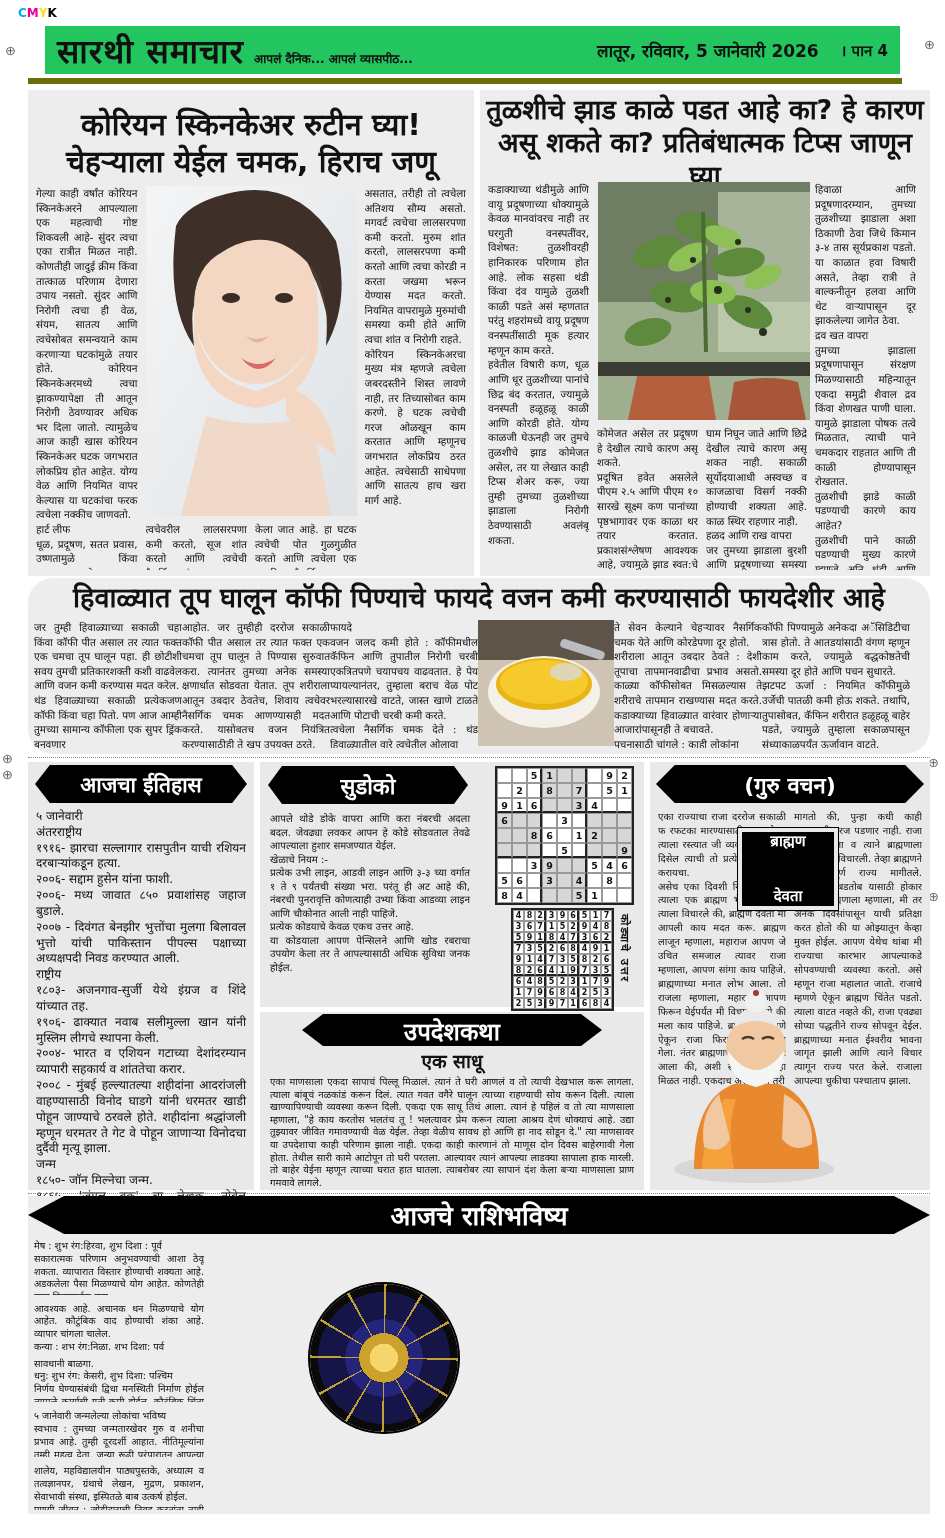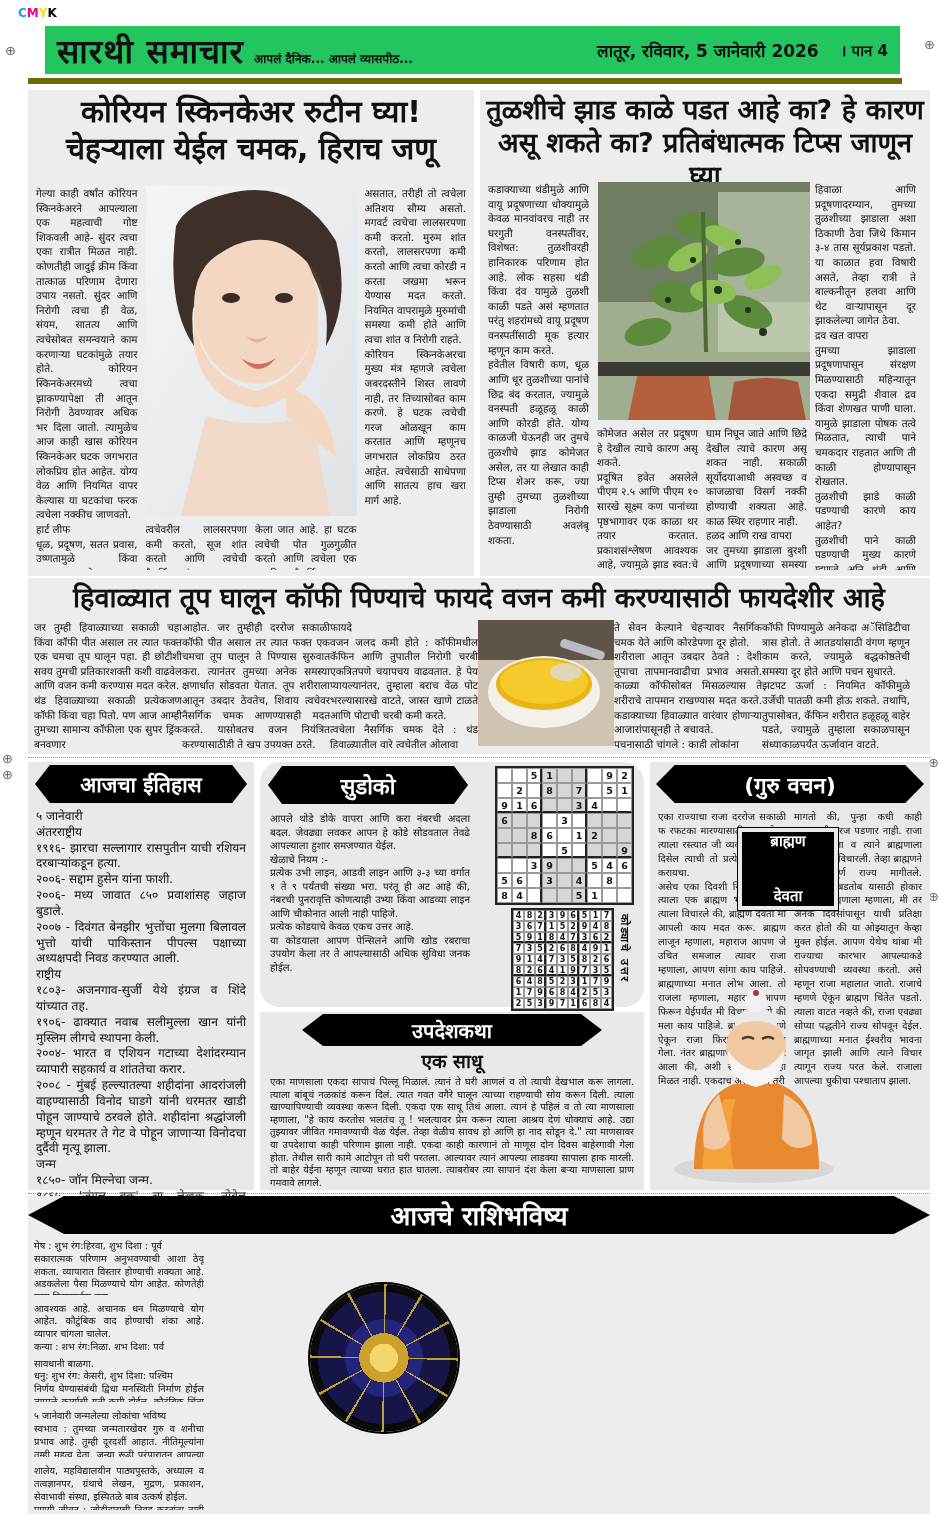--- a/index.html
+++ b/index.html
@@ -68,21 +68,21 @@
 
   <header class="masthead">
     <span class="mast-title">सारथी समाचार</span>
     <span class="mast-tag">आपलं दैनिक... आपलं व्यासपीठ...</span>
     <span class="mast-date">लातूर, रविवार, 5 जानेवारी 2026</span>
     <span class="mast-page">। पान 4</span>
   </header>
   <div class="rule"></div>
 
   <section class="panel" style="left:28px;top:90px;width:446px;height:486px;">
-    <h1 class="headline" style="font-size:30px;margin:0;">कोरियन स्किनकेअर रुटीन घ्या! चेहऱ्याला येईल चमक, हिराच जणू</h1>
+    <h1 class="headline" style="font-size:30px;margin:13px;">कोरियन स्किनकेअर रुटीन घ्या! चेहऱ्याला येईल चमक, हिराच जणू</h1>
     <div class="photo" style="left:118px;top:96px;width:211px;height:330px;">
       <svg width="211" height="330" viewBox="0 0 211 330">
         <rect width="211" height="330" fill="#eef0f2"></rect>
         <rect width="211" height="330" fill="url(#g0)"></rect>
         <defs>
             <linearGradient id="g0" x1="0" y1="0" x2="1" y2="1">
           <stop offset="0" stop-color="#f4f5f6"></stop>
               <stop offset="1" stop-color="#dfe3e6"></stop>
             </linearGradient>
           </defs>
@@ -160,21 +160,21 @@
 जर तुमच्या झाडाला बुरशी आणि प्रदूषणाच्या समस्या येत राहिल्या तर कुंडीच्या मातीत एक चमचा हळद पावडर घाला. याव्यतिरिक्त, पानांवर थोडी लाकडाची राख शिंपडा. राख संरक्षक आवरण म्हणून काम करते आणि विषारी कण थेट पानांशी संपर्क साधण्यापासून रोखते.
 तुमच्या रोपाची जागा बदला</div>
       <div class="col just prelines" style="width:101px;">हिवाळा आणि प्रदूषणादरम्यान, तुमच्या तुळशीच्या झाडाला अशा ठिकाणी ठेवा जिथे किमान ३-४ तास सूर्यप्रकाश पडतो. या काळात हवा विषारी असते, तेव्हा रात्री ते बाल्कनीतून हलवा आणि थेट वाऱ्यापासून दूर झाकलेल्या जागेत ठेवा.
 द्रव खत वापरा
 तुमच्या झाडाला प्रदूषणापासून संरक्षण मिळण्यासाठी महिन्यातून एकदा समुद्री शैवाल द्रव किंवा शेणखत पाणी घाला. यामुळे झाडाला पोषक तत्वे मिळतात, त्याची पाने चमकदार राहतात आणि ती काळी होण्यापासून रोखतात.
 तुळशीची झाडे काळी पडण्याची कारणे काय आहेत?
 तुळशीची पाने काळी पडण्याची मुख्य कारणे म्हणजे अति थंडी आणि दंव, जास्त पाणी, ज्यामुळे मुळांची कुज होते आणि वायू प्रदूषण. याव्यतिरिक्त, बियाणे काढून टाकण्यात अयशस्वी होणे आणि जमिनीतील बुरशीजन्य संसर्ग देखील पाने काळी होऊ शकतात.</div>
     </div>
   </section>
 
-  <section class="panel" style="left:28px;top:578px;width:902px;height:176px;">
+  <section class="panel" style="left:28px;top:578px;width:902px;height:176px;border-radius:25px;">
     <h1 class="headline" style="font-size:27px;margin:0;">हिवाळ्यात तूप घालून कॉफी पिण्याचे फायदे वजन कमी करण्यासाठी फायदेशीर आहे</h1>
     <div class="cols" style="left:6px;right:6px;top:42px;bottom:6px;">
       <div class="col just prelines" style="width:148px;">जर तुम्ही हिवाळ्याच्या सकाळी चहा किंवा कॉफी पीत असाल तर त्यात फक्त एक चमचा तूप घालून पहा. ही छोटीशी सवय तुमची प्रतिकारशक्ती कशी वाढवेल आणि वजन कमी करण्यास मदत करेल.
 थंड हिवाळ्याच्या सकाळी प्रत्येकजण कॉफी किंवा चहा पितो. पण आज आम्ही तुमच्या सामान्य कॉफीला एक सुपर ड्रिंक बनवणार</div>
       <div class="col just prelines" style="width:148px;">आहोत. जर तुम्हीही दररोज सकाळी कॉफी पीत असाल तर त्यात फक्त एक चमचा तूप घालून ते पिण्यास सुरुवात करा. त्यानंतर तुमच्या अनेक समस्या क्षणार्धात सोडवता येतात. तूप शरीराला आतून उबदार ठेवतेच, शिवाय त्वचेवर नैसर्गिक चमक आणण्यासही मदत करते. यासोबतच वजन नियंत्रित करण्यासाठीही ते खूप उपयुक्त ठरते.
 हिवाळ्यात तूप कॉफी पिण्याचे</div>
       <div class="col just prelines" style="width:148px;">फायदे
 वजन जलद कमी होते : कॉफीमधील कॅफिन आणि तुपातील निरोगी चरबी एकत्रितपणे चयापचय वाढवतात. हे पेय प्यायल्यानंतर, तुम्हाला बराच वेळ पोट भरल्यासारखे वाटते, जास्त खाणे टाळते आणि पोटाची चरबी कमी करते.
 त्वचेला नैसर्गिक चमक देते : थंड हिवाळ्यातील वारे त्वचेतील ओलावा</div>
       <div style="width:136px;">
@@ -216,21 +216,21 @@
 १८६५- 'जंगल बुक' चा लेखक, नोबेल पारितोषिक विजेता साहित्यिक रुडयार्ड किप्लिंगचा मुंबईत जन्म.
 १८८७- भारतीय विद्याभवन संस्थेचे संस्थापक, शिक्षणतज्ज्ञ के.एम (कन्हैयालाल) मुन्शी यांचा जन्म.
 १९४१- इतिहासतज्ज्ञ डॉ. जयसिंगराव पवार यांचा जन्म.
 निधन
 १६९९- वायूचा दाब तापमान आणि आंकुचन-प्रसरणाचे नियम शोधनाऱ्या रॉबर्ट बॉईलचे निधन.
 १९७१- भारतीय अवकाश विज्ञान संस्थेचा पाया घालणारे विक्रम साराभाई यांचे निधन.
 १९५४- सेवा दलाचे कार्यकर्ते व महात्मा गांधींचे शिष्य शंकरराव देव यानचे निधन.
 २००१- शेअर गैरव्यवहारातील प्रमुख आरोपी हर्षद मेहता याचे निधन.</div>
   </section>
 
-  <section class="panel" style="left:260px;top:762px;width:384px;height:245px;background:#e9e9e9;border-radius:20px;">
+  <section class="panel" style="left:260px;top:762px;width:384px;height:245px;background:#e9e9e9;">
     <div class="banner" style="position:absolute;left:8px;top:4px;width:200px;height:38px;font-size:22px;">सुडोको</div>
     <div class="prelines" style="position:absolute;left:10px;top:50px;width:200px;font-size:10px;line-height:1.35;text-align:justify;">आपले थोडे डोके वापरा आणि करा नंबरची अदला बदल. जेवढ्या लवकर आपन हे कोडे सोडवताल तेवढे आपल्याला हुशार समजण्यात येईल.
 खेळाचे नियम :-
 प्रत्येक उभी लाइन, आडवी लाइन आणि ३-३ च्या वर्गात १ ते ९ पर्यंतची संख्या भरा. परंतू ही अट आहे की, नंबरची पुनरावृत्ति कोणत्याही उभ्या किंवा आडव्या लाइन आणि चौकोनात आली नाही पाहिजे.
 प्रत्येक कोडयाचे केवळ एकच उत्तर आहे.
 या कोडयाला आपण पेन्सिलने आणि खोड रबराचा उपयोग केला तर ते आपल्यासाठी अधिक सुविधा जनक होईल.</div>
     <div class="sgrid" style="position:absolute;right:10px;top:4px;grid-template-columns:repeat(9,15px);grid-auto-rows:15px;font-size:9.5px;">
         <div class="cell"></div>
         <div class="cell"></div>
         <div class="cell br">5</div>
@@ -393,21 +393,21 @@
         <div class="cell">7</div>
         <div class="cell br">1</div>
         <div class="cell">6</div>
         <div class="cell">8</div>
         <div class="cell">4</div>
       </div>
     <div class="vlabel" style="position:absolute;right:12px;top:152px;">कोड्याचे उत्तर</div>
   </section>
 
   <section class="panel" style="left:260px;top:1012px;width:384px;height:178px;background:#e9e9e9;">
-    <div class="banner" style="width:300px;height:32px;margin:2px auto 2px auto;font-size:20px;">उपदेशकथा</div>
+    <div class="banner" style="width:300px;height:32px;margin:2px auto 2px auto;font-size:24px;">उपदेशकथा</div>
     <div style="text-align:center;font-size:19px;font-weight:700;">एक साधू</div>
     <div class="just" style="padding:2px 10px;font-size:9.7px;line-height:1.3;">एका माणसाला एकदा सापाचं पिल्लू मिळालं. त्यानं ते घरी आणलं व तो त्याची देखभाल करू लागला. त्याला बांबूचं नळकांडं करून दिलं. त्यात गवत वगैरे घालून त्याच्या राहण्याची सोय करून दिली. त्याला खाण्यापिण्याची व्यवस्था करून दिली. एकदा एक साधू तिथं आला. त्यानं हे पहिलं व तो त्या माणसाला म्हणाला, "हे काय करतोस भलतंच तू ! भलत्यावर प्रेम करून त्याला आश्रय देणं धोक्याचं आहे. उद्या तुझ्यावर जीवित गमावण्याची वेळ येईल. तेव्हा वेळीच सावध हो आणि हा नाद सोडून दे." त्या माणसावर या उपदेशाचा काही परिणाम झाला नाही. एकदा काही कारणानं तो माणूस दोन दिवस बाहेरगावी गेला होता. तेथील सारी कामे आटोपून तो घरी परतला. आल्यावर त्यानं आपल्या लाडक्या सापाला हाक मारली. तो बाहेर येईना म्हणून त्याच्या घरात हात घातला. त्याबरोबर त्या सापानं दंश केला बऱ्या माणसाला प्राण गमवावे लागले.</div>
     <div class="moral" style="padding:0 10px;">कथा उपदेश : दुष्टाला आश्रय देऊ नये.</div>
   </section>
 
   <section class="panel" style="left:650px;top:762px;width:280px;height:428px;background:#e9e9e9;">
     <div class="banner" style="width:268px;height:38px;margin:3px auto 4px auto;font-size:22px;">(गुरु वचन)</div>
     <div class="cols" style="left:8px;right:8px;top:48px;bottom:6px;gap:8px;">
       <div class="col just prelines" style="width:128px;font-size:9.8px;">एका राज्याचा राजा दररोज सकाळी फ रफटका मारण्यासाठी जात होता. त्याला रस्त्यात जी व्यक्ती पहिल्यांदा दिसेल त्याची तो प्रत्येक इच्छा पूर्ण करायचा.
 असेच एका दिवशी निघाला असता त्याला एक ब्राह्मण भेटला. राजाने त्याला विचारले की, ब्राह्मण देवता मी आपली काय मदत करू. ब्राह्मण लाजून म्हणाला, महाराज आपण जे उचित समजाल त्यावर राजा म्हणाला, आपण सांगा काय पाहिजे. ब्राह्मणाच्या मनात लोभ आला. तो राजला म्हणाला, महाराज आपण फिरून येईपर्यंत मी विचार करतो की मला काय पाहिजे. ब्राह्मणाचे म्हणणे ऐकून राजा फिरण्यासाठी निघून गेला. नंतर ब्राह्मणाच्या मनात विचार आला की, अशी संधी पुन्हा-पुन्हा मिळत नाही. एकदाच असं काही तरी</div>

